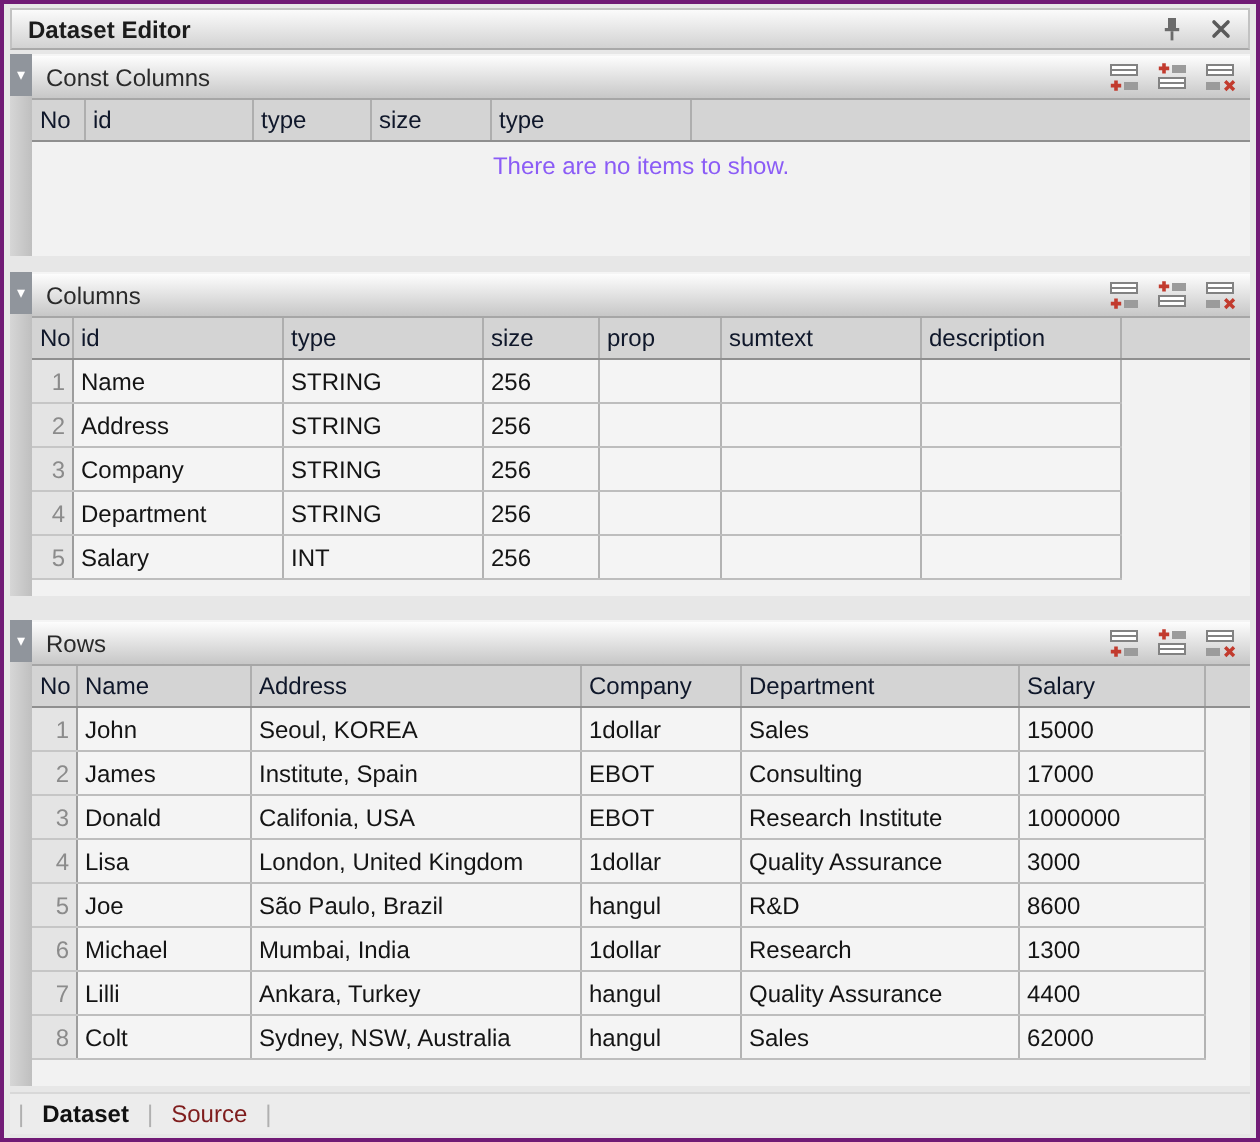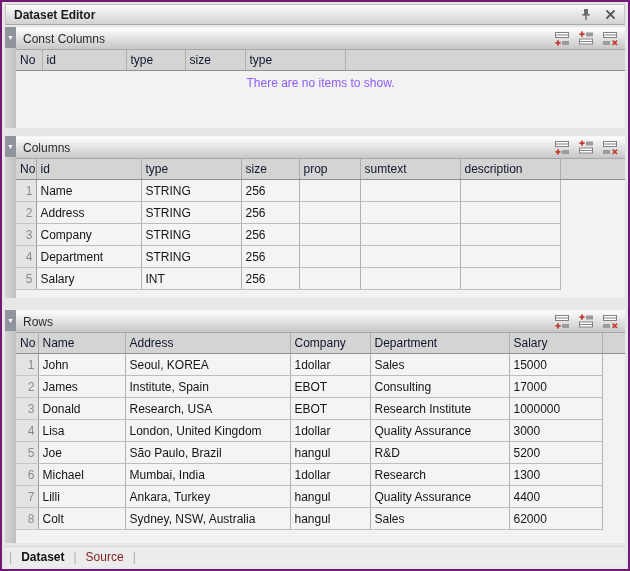--- a/index.html
+++ b/index.html
@@ -344,42 +344,42 @@
             <td>James</td>
             <td>Institute, Spain</td>
             <td>EBOT</td>
             <td>Consulting</td>
             <td>17000</td>
             <td class="filler-cell"></td>
           </tr>
           <tr>
             <td class="no-cell">3</td>
             <td>Donald</td>
-            <td>Research, USA</td>
+            <td>Califonia, USA</td>
             <td>EBOT</td>
             <td>Research Institute</td>
             <td>1000000</td>
             <td class="filler-cell"></td>
           </tr>
           <tr>
             <td class="no-cell">4</td>
             <td>Lisa</td>
             <td>London, United Kingdom</td>
             <td>1dollar</td>
             <td>Quality Assurance</td>
             <td>3000</td>
             <td class="filler-cell"></td>
           </tr>
           <tr>
             <td class="no-cell">5</td>
             <td>Joe</td>
             <td>São Paulo, Brazil</td>
             <td>hangul</td>
             <td>R&amp;D</td>
-            <td>5200</td>
+            <td>8600</td>
             <td class="filler-cell"></td>
           </tr>
           <tr>
             <td class="no-cell">6</td>
             <td>Michael</td>
             <td>Mumbai, India</td>
             <td>1dollar</td>
             <td>Research</td>
             <td>1300</td>
             <td class="filler-cell"></td>

